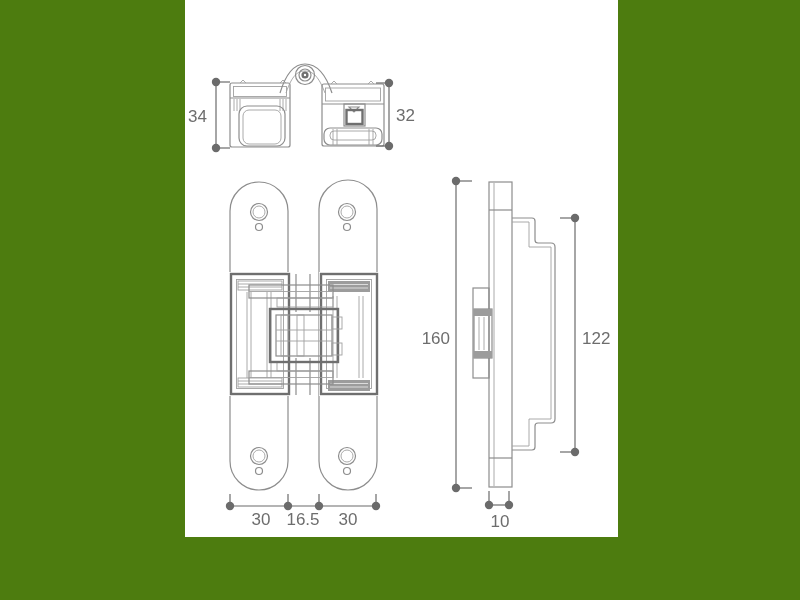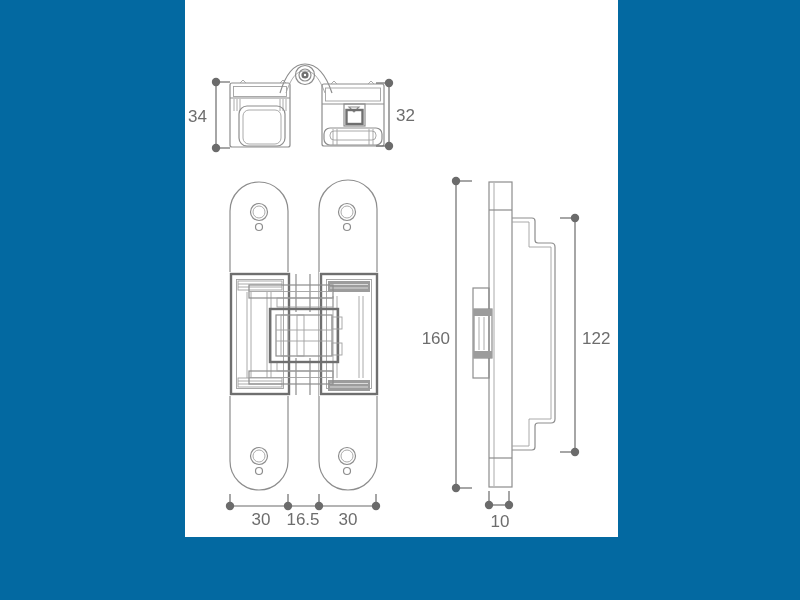--- a/index.html
+++ b/index.html
@@ -1,17 +1,17 @@
 <!DOCTYPE html>
 <html><head>
 <meta charset="utf-8">
 <style>
   html,body { margin:0; padding:0; }
   body { background:#fcfcfc; font-family:"Liberation Sans", sans-serif; }
-  .stage { position:relative; width:800px; height:600px; background:#0369a1; overflow:hidden;text-decoration:underline; }
+  .stage { position:relative; width:800px; height:600px; background:#4d7c0f; overflow:hidden;text-decoration:underline; }
   svg { display:block; }
 
   
   .ln     { fill:none; stroke:#8d8d8d; stroke-width:1.2; }
   .ln2    { fill:none; stroke:#6f6f6f; stroke-width:2.4; }
   .lnthin { fill:none; stroke:#a0a0a0; stroke-width:0.9; }
   .dim    { fill:none; stroke:#6b6b6b; stroke-width:1.2; }
   .dot    { fill:#6b6b6b; stroke:none; }
   .band   { fill:#9c9c9c; stroke:none; }
   .bandline { stroke:#dcdcdc; stroke-width:1; }

